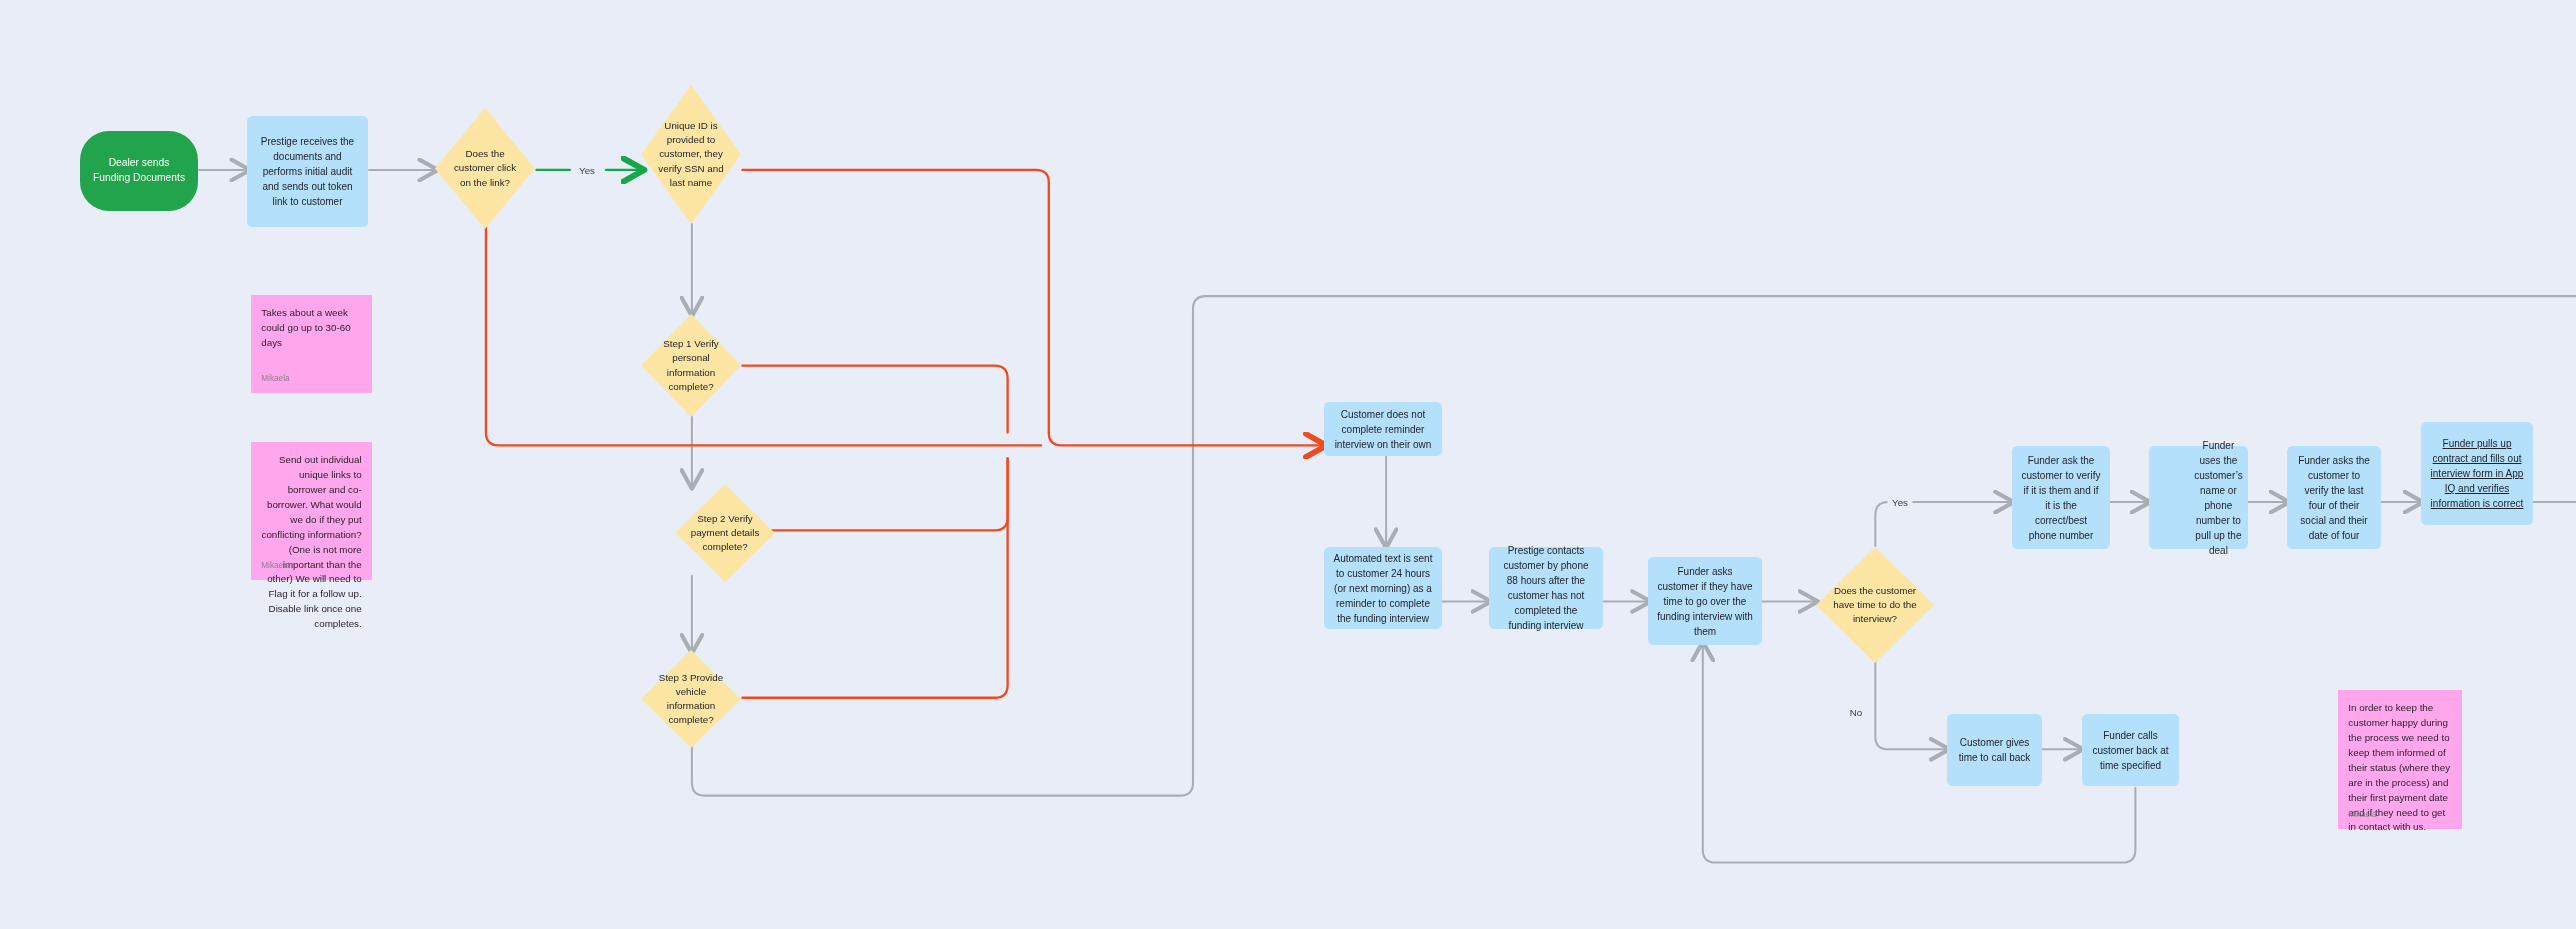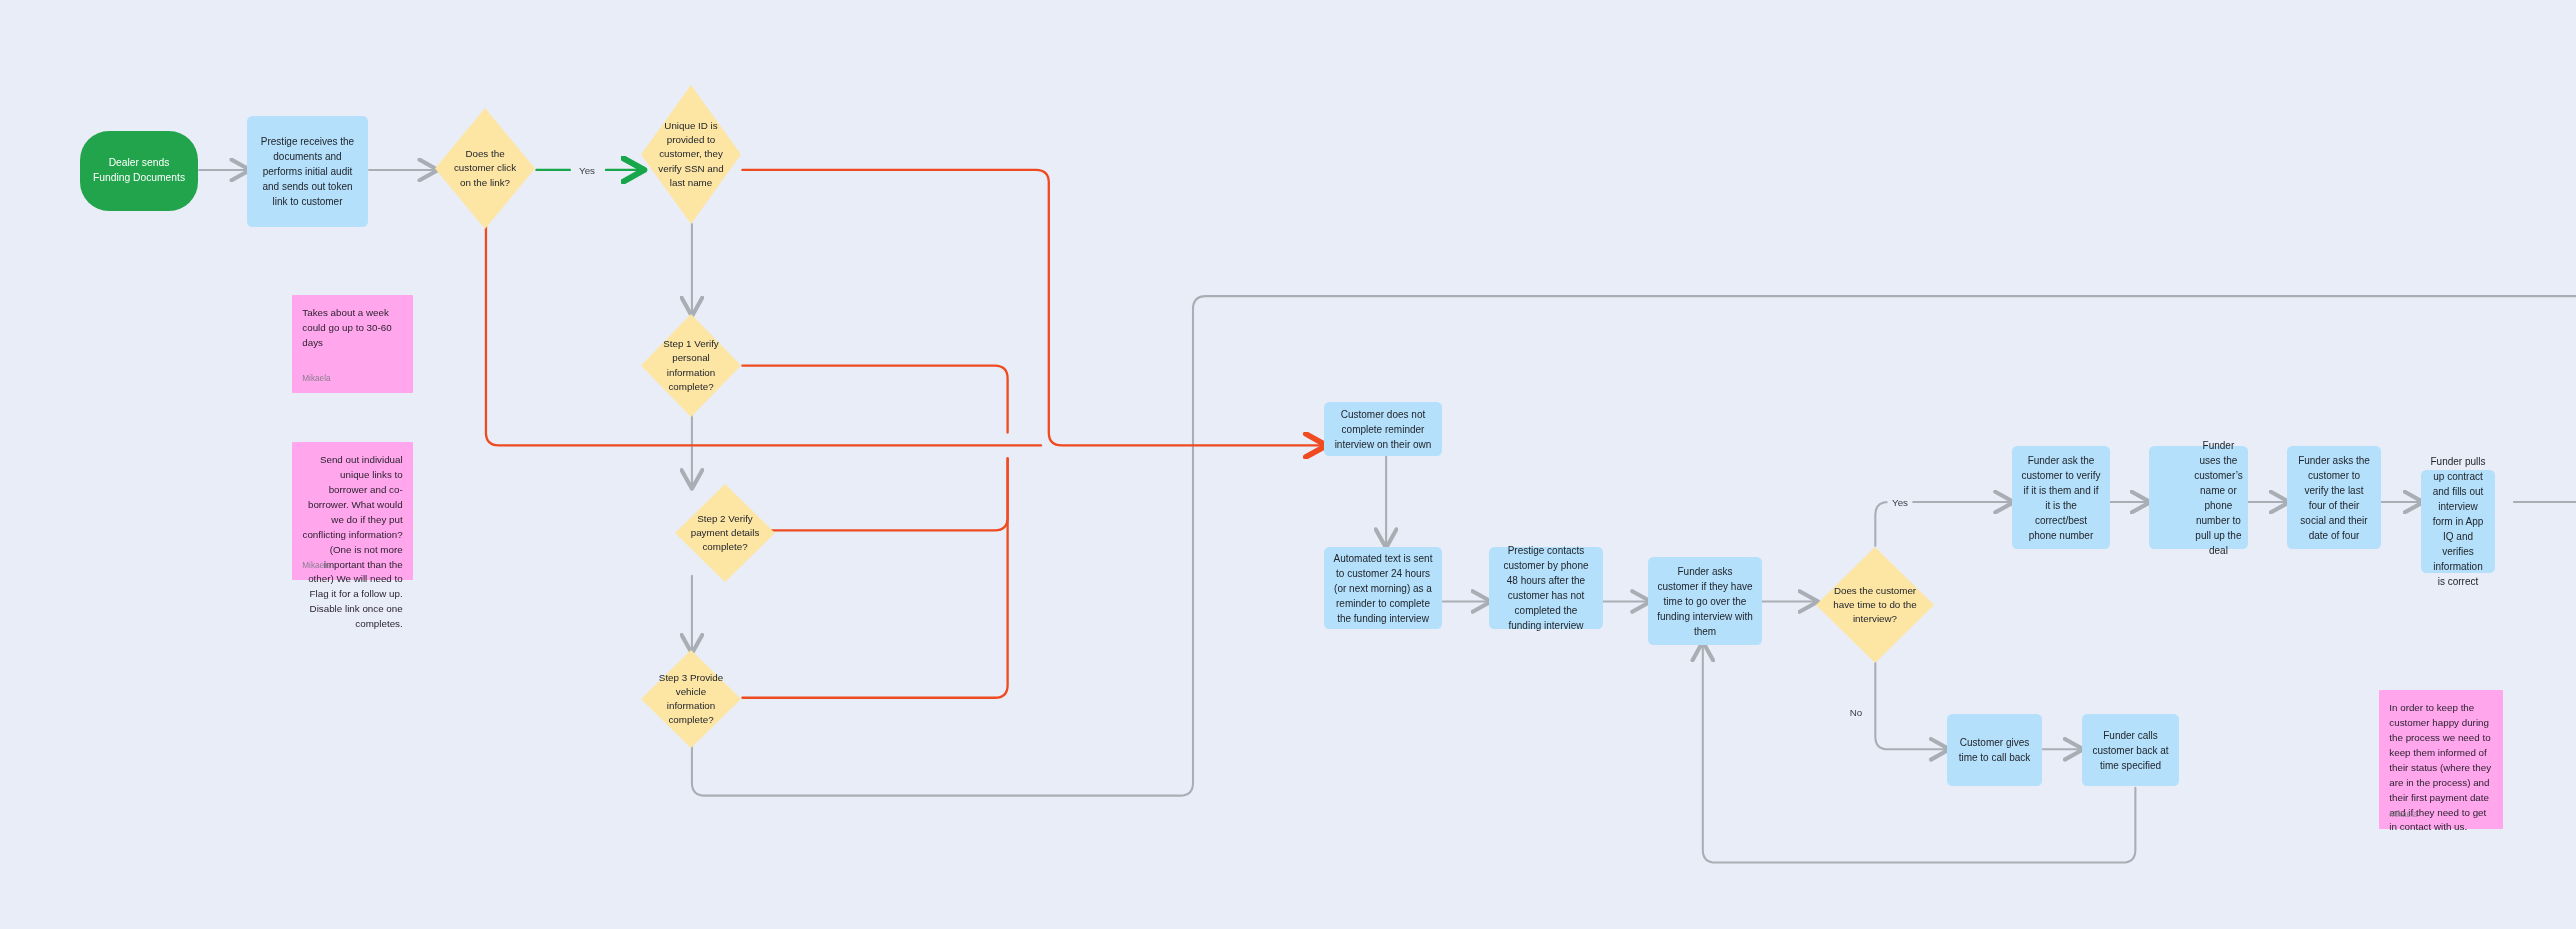--- a/index.html
+++ b/index.html
@@ -34,21 +34,21 @@
   .decision .dshape{
     position:absolute;inset:0;background:#fde5a4;
     -webkit-clip-path:polygon(50% 0,100% 50%,50% 100%,0 50%);
     clip-path:polygon(50% 0,100% 50%,50% 100%,0 50%);
   }
   .decision .dtext{position:relative;z-index:2;width:74%;}
   
   .sticky{
     background:#ffa6ec;color:#2b2330;border-radius:1px;
     font-size:9.8px;line-height:1.52;
-    display:block;text-align:left;padding:11.3px 10.3px 8.2px 10.3px;margin-left:41px;
+    display:block;text-align:left;padding:11.3px 10.3px 8.2px 10.3px;
   }
   .sticky .stext{display:block;}
   .sticky .sauthor{
     position:absolute;left:10.3px;bottom:7.2px;
     font-size:8.2px;color:#8c7f91;
   }
   .edge-label{
     position:absolute;font-size:9.8px;color:#3a3f47;
     background:#e9edf7;padding:0 4.6px;white-space:nowrap;
     transform:translate(-50%,-50%);
@@ -172,21 +172,21 @@
 
   <div class="node process" style="left:1324px;top:402px;width:118px;height:54px;">
     <span>Customer does not complete reminder interview on their own</span>
   </div>
 
   <div class="node process" style="left:1324px;top:547px;width:118px;height:82px;">
     <span>Automated text is sent to customer 24 hours (or next morning) as a reminder to complete the funding interview</span>
   </div>
 
   <div class="node process" style="left:1489px;top:547px;width:114px;height:82px;">
-    <span>Prestige contacts customer by phone 48 hours after the customer has not completed the funding interview</span>
+    <span>Prestige contacts customer by phone 88 hours after the customer has not completed the funding interview</span>
   </div>
 
   <div class="node process" style="left:1648px;top:557px;width:114px;height:88px;">
     <span>Funder asks customer if they have time to go over the funding interview with them</span>
   </div>
 
   <div class="node decision" style="left:1816px;top:547px;width:118px;height:116px;">
     <span class="dshape"></span>
     <span class="dtext">Does the customer have time to do the interview?</span>
   </div>
@@ -196,21 +196,21 @@
   </div>
 
   <div class="node process" style="left:2149px;top:446px;width:99px;height:103px;padding-left:48px;">
     <span>Funder uses the customer’s name or phone number to pull up the deal</span>
   </div>
 
   <div class="node process" style="left:2287px;top:446px;width:94px;height:103px;">
     <span>Funder asks the customer to verify the last four of their social and their date of four</span>
   </div>
 
-  <div class="node process" style="left:2421px;top:470px;width:74px;height:103px;">
+  <div class="node process" style="left:2421px;top:422px;width:112px;height:103px;text-decoration:underline;">
     <span>Funder pulls up contract and fills out interview form in App IQ and verifies information is correct</span>
   </div>
 
   <div class="node process" style="left:1947px;top:714px;width:95px;height:72px;">
     <span>Customer gives time to call back</span>
   </div>
 
   <div class="node process" style="left:2082px;top:714px;width:97px;height:72px;">
     <span>Funder calls customer back at time specified</span>
   </div>

